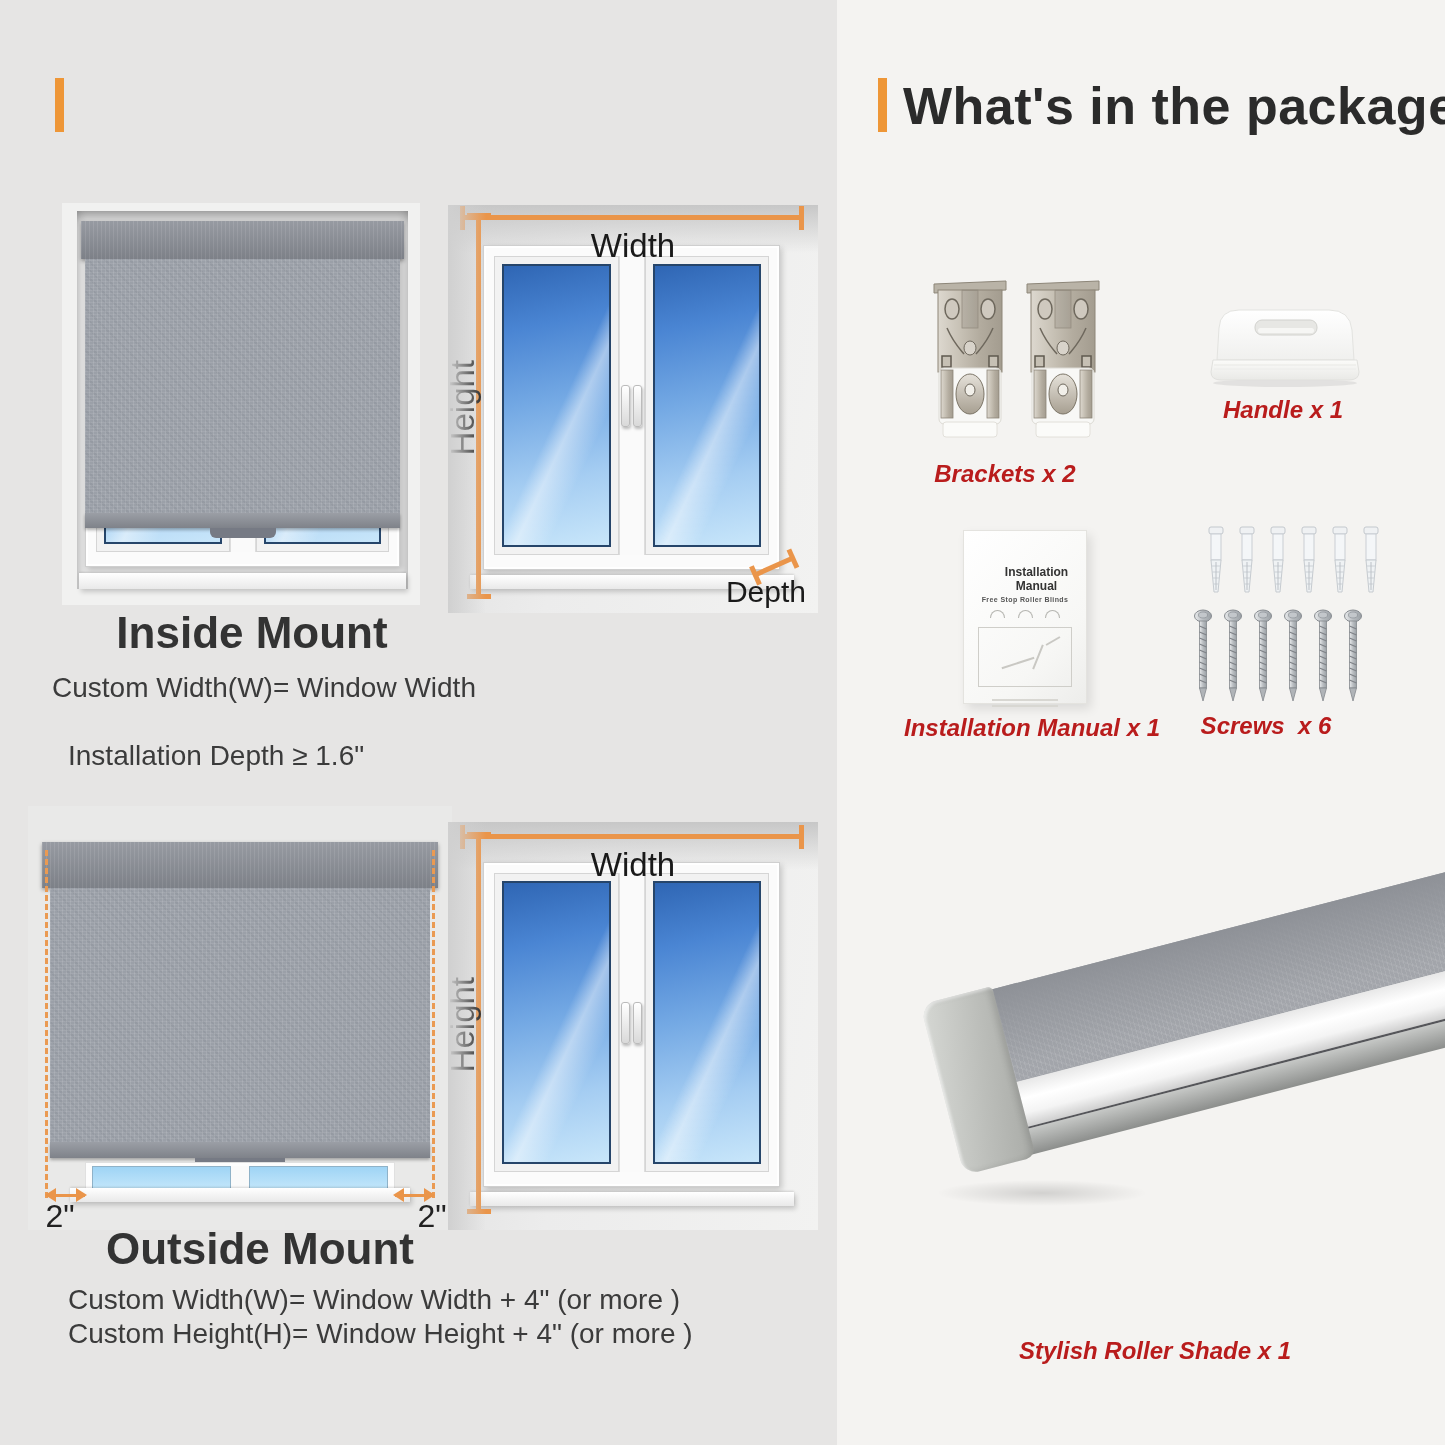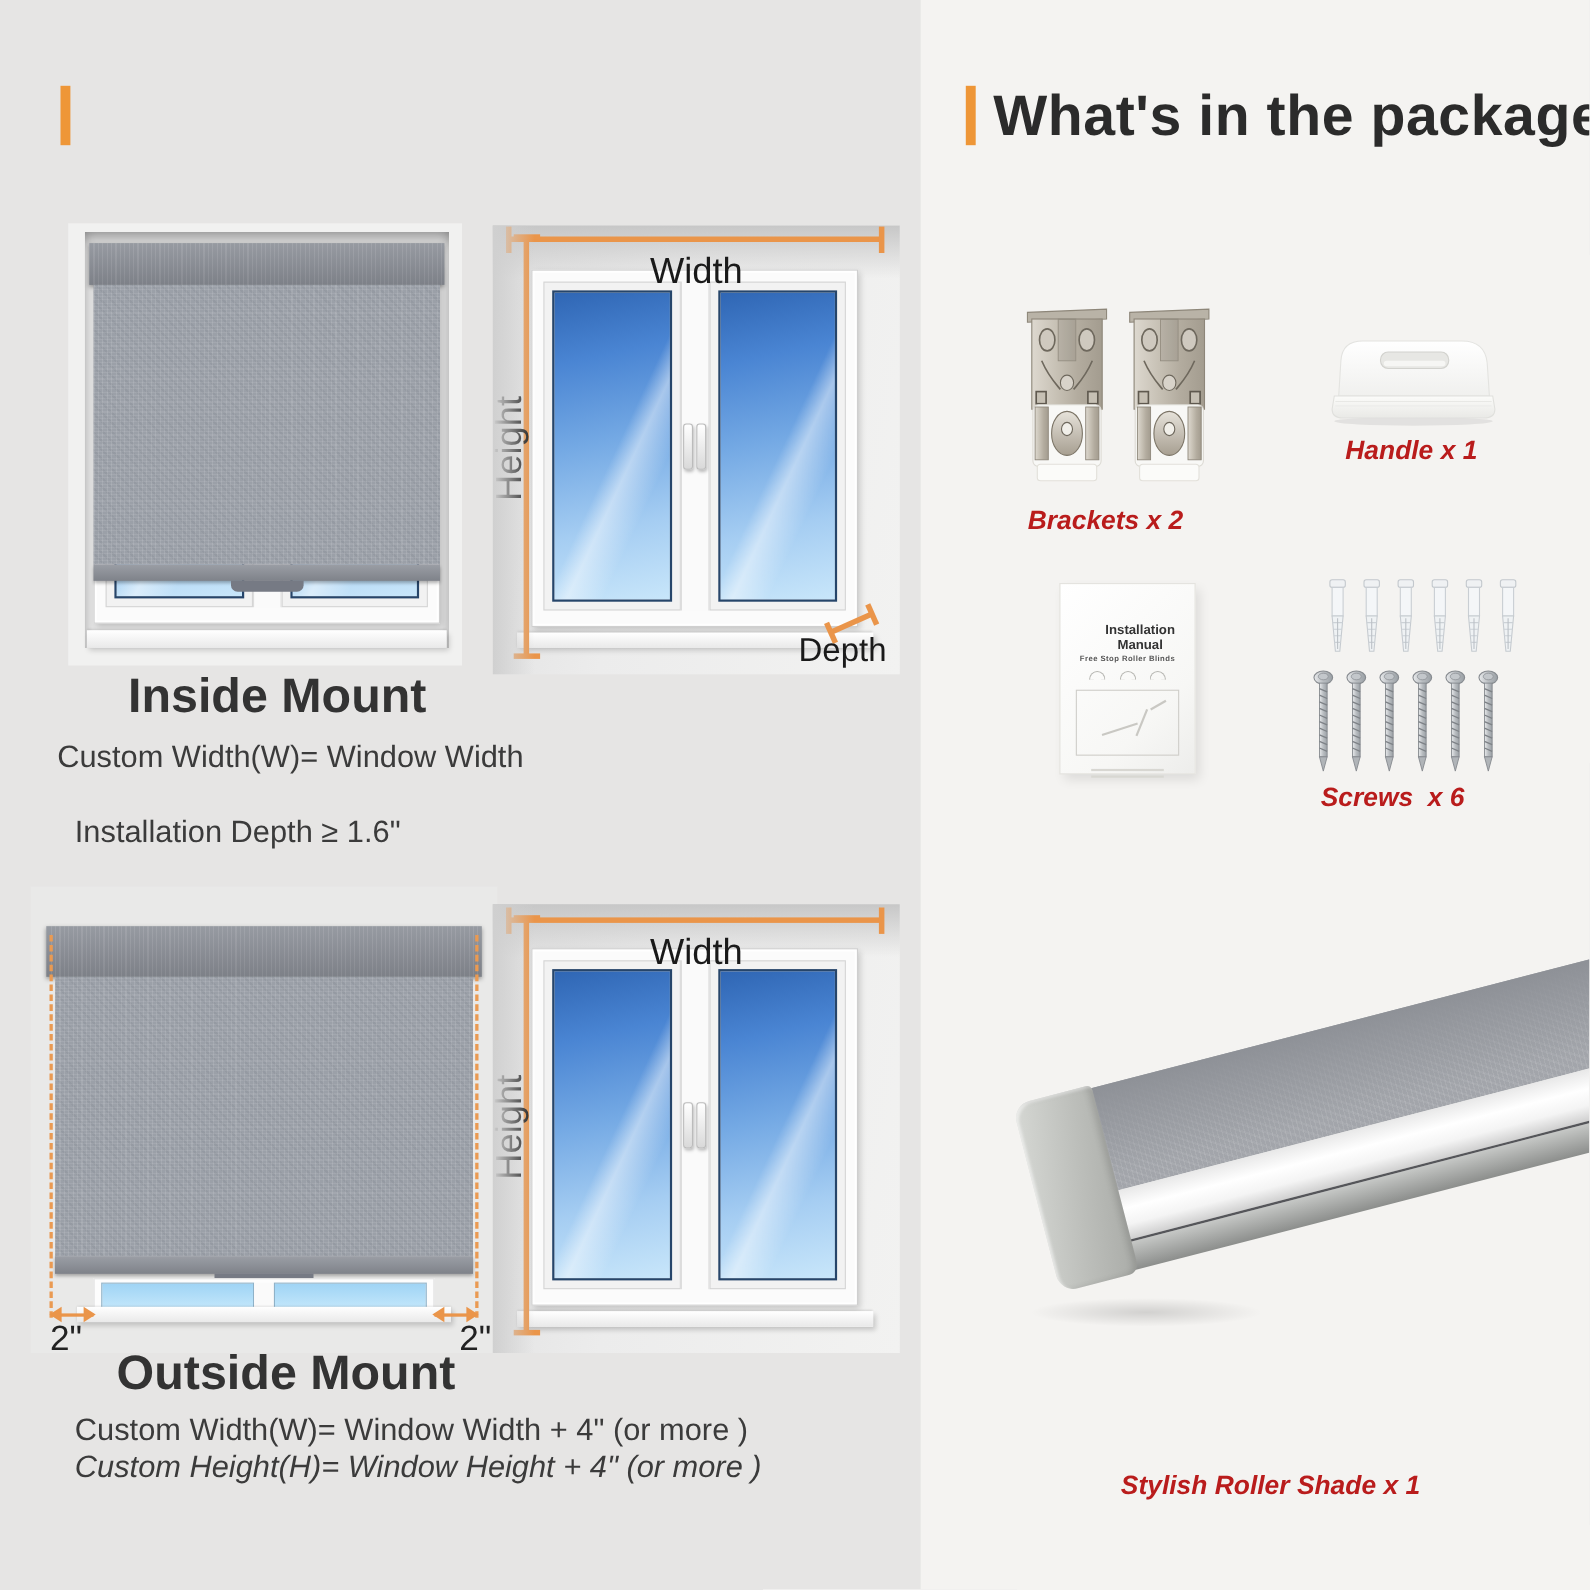--- a/index.html
+++ b/index.html
@@ -197,21 +197,21 @@
     </div>
     <div class="sill" style="left:22px;right:24px;bottom:24px;height:14px;"></div>
     <div class="mline h" style="left:14px;right:16px;top:12px;"></div>
     <div class="mlabel" style="left:50%;transform:translateX(-50%);top:24px;">Width</div>
     <div class="mline v" style="left:28px;top:12px;bottom:18px;"></div>
     <div class="mlabel rot" style="left:-4px;top:38%;">Height</div>
   </div>
 
   <h2 class="mount-h" style="left:260px;top:1224px;">Outside Mount</h2>
   <p class="spec-line" style="left:68px;top:1284px;">Custom Width(W)= Window Width + 4" (or more )</p>
-  <p class="spec-line" style="left:68px;top:1318px;font-style:italic;">Custom Height(H)= Window Height + 4" (or more )</p>
+  <p class="spec-line" style="left:68px;top:1318px;">Custom Height(H)= Window Height + 4" (or more )</p>
 
   <div class="accent" style="left:878px;top:78px;"></div>
   <h1 class="sec-title" style="left:903px;top:76px;font-size:52px;">What's in the package</h1>
 
   <svg class="abs" style="left:933px;top:276px;" width="74" height="164" viewBox="0 0 74 164">
     <defs>
       <linearGradient id="metV" x1="0" y1="0" x2="1" y2="0">
         <stop offset="0" stop-color="#ddd8cf"></stop>
           <stop offset=".35" stop-color="#c7c1b5"></stop>
         <stop offset=".65" stop-color="#b3ac9f"></stop>
@@ -291,20 +291,21 @@
     <div class="m-box">
       <i style="left:22px;top:34px;width:34px;height:2px;transform:rotate(-18deg);"></i>
       <i style="left:58px;top:16px;width:2px;height:26px;transform:rotate(22deg);"></i>
       <i style="left:66px;top:12px;width:16px;height:2px;transform:rotate(-30deg);"></i>
     </div>
     <div class="m-lines">
         <div></div>
         <div></div>
       </div>
   </div>
+  <div class="item-label" style="left:1032px;top:714px;">Installation Manual x 1</div>
 
   <div class="rowfig" style="left:1205px;top:526px;gap:9px;">
     <svg width="22" height="72" viewBox="0 0 22 72">
         <rect x="4" y="1" width="14" height="7" rx="2" fill="#eff1f3" stroke="#c3c8cd"></rect>
         <rect x="6" y="8" width="10" height="26" fill="#f4f6f8" stroke="#c9ced3"></rect>
         <path d="M6,34 L16,34 L13,66 L9,66 Z" fill="#eff2f4" stroke="#c6cbd0"></path>
         <path d="M6.5,40 H15.5 M7,46 H15 M7.5,52 H14.5 M8,58 H14" stroke="#ccd1d6" fill="none"></path>
         <line x1="11" y1="36" x2="11" y2="64" stroke="#bbc0c6"></line>
       </svg>
     <svg width="22" height="72" viewBox="0 0 22 72">

